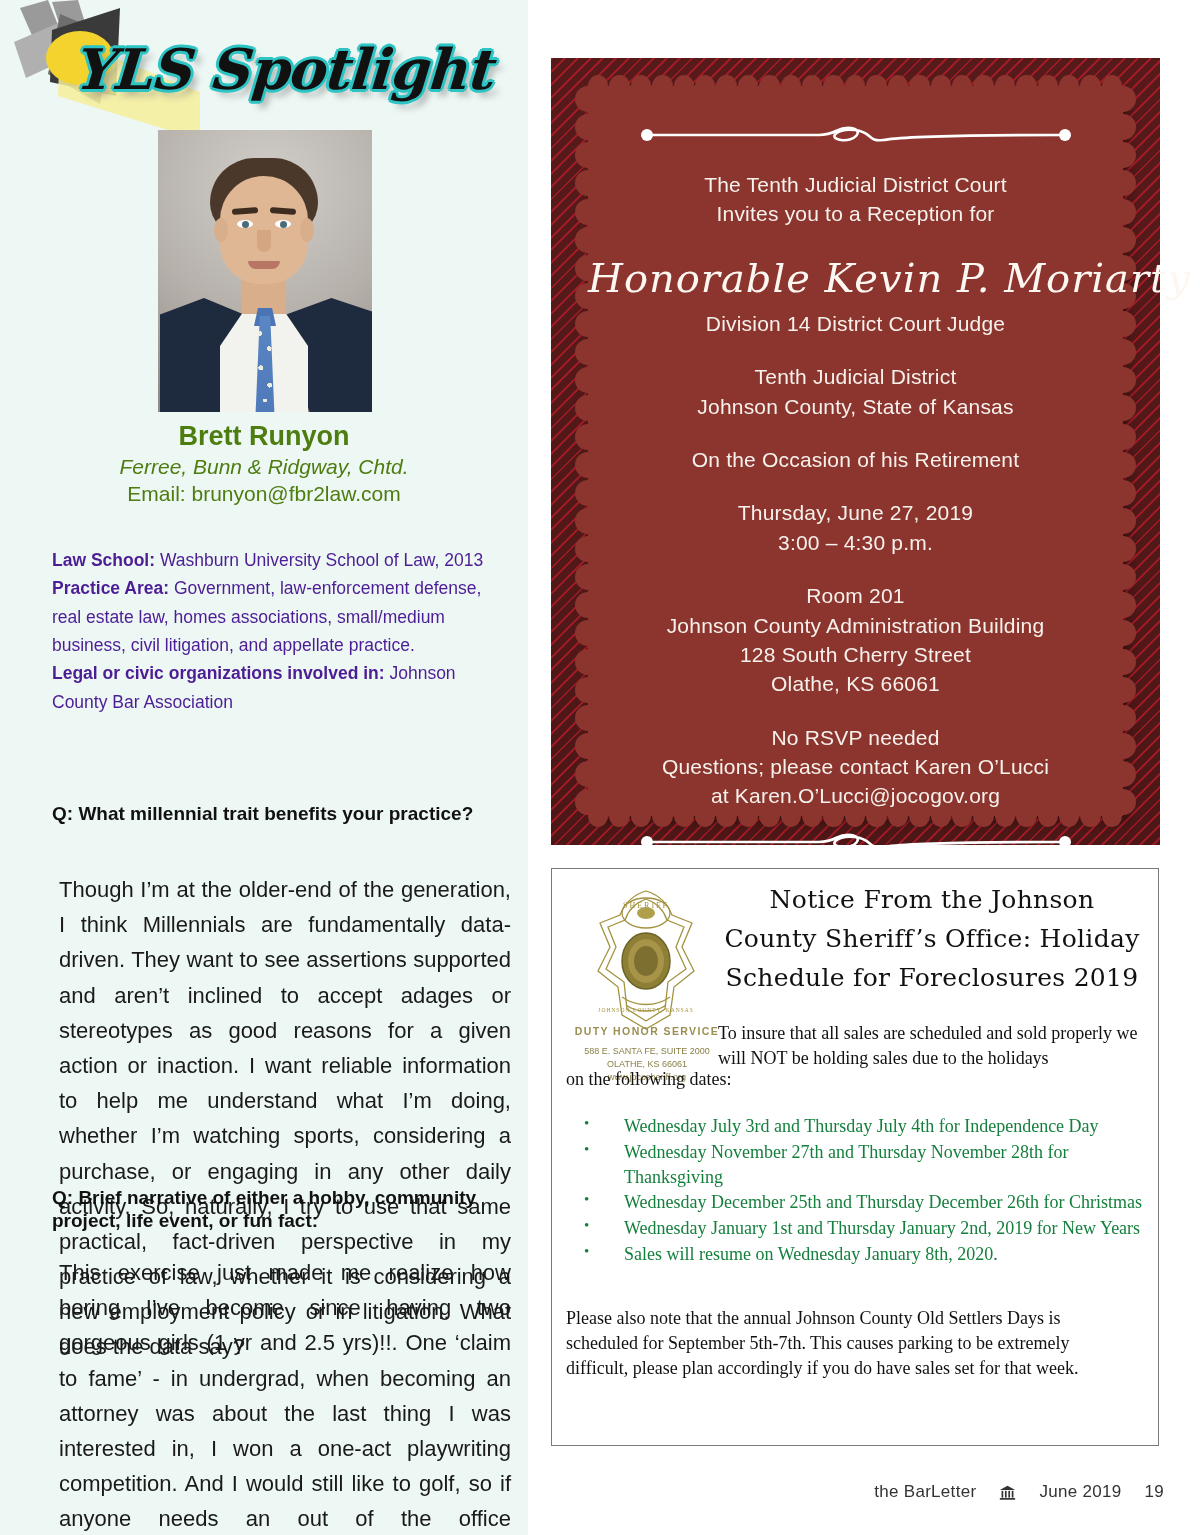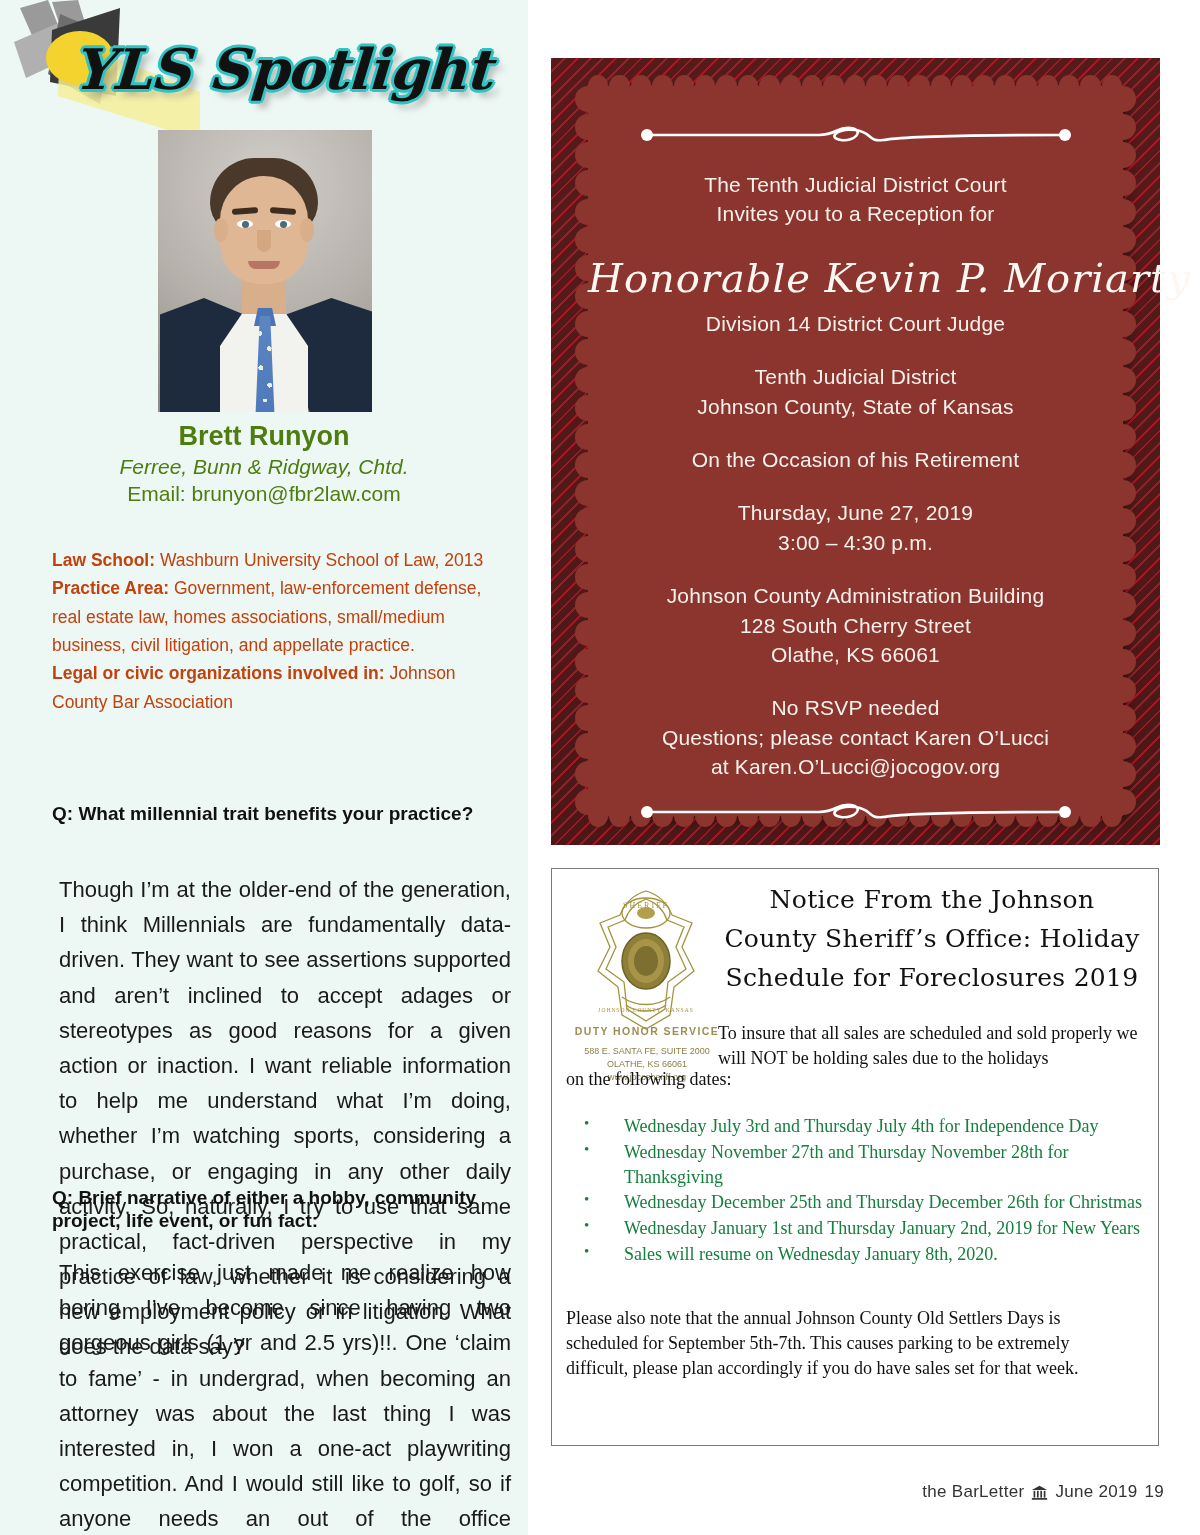--- a/index.html
+++ b/index.html
@@ -77,21 +77,21 @@
                  radial-gradient(circle 3px at 50% 88%, #e9eedd 60%, transparent 62%);}
   #headshot .knot{position:absolute;left:96px;top:178px;width:22px;height:18px;background:#4a74b4;
       clip-path:polygon(18% 0,82% 0,100% 100%,0 100%);}
 
   .name-line{position:absolute;width:528px;text-align:center;color:#4d7c0f;}
   #person-name{top:421px;font-size:27px;font-weight:bold;}
   #person-firm{top:455px;font-size:21px;font-style:italic;}
   #person-email{top:482px;font-size:21px;}
 
   #bio-block{position:absolute;left:52px;top:546px;width:444px;
-    font-size:17.5px;line-height:1.62;color:#c2410c;}
+    font-size:17.5px;line-height:1.62;color:#4c1d95;}
   #bio-block b{font-weight:bold;}
 
   .q-head{position:absolute;left:52px;width:458px;font-size:19px;font-weight:bold;
       line-height:1.22;color:#111;}
   #q1-head{top:802px;}
   #q2-head{top:1186px;}
 
   .q-body{position:absolute;left:59px;width:452px;font-size:22px;line-height:1.60;
       color:#1a1a1a;text-align:justify;}
   #q1-body{top:872px;}
@@ -168,21 +168,21 @@
   #sheriff-list li::before{content:"•";position:absolute;left:18px;top:-1px;font-size:15px;}
 
   .sheriff-para{position:absolute;left:14px;width:566px;
     font-family:"Liberation Serif", serif;font-size:18px;line-height:1.40;color:#111;}
   #sheriff-para-1{top:437px;}
   #sheriff-para-2{top:530px;}
 
   
   #footer{
     position:absolute;right:36px;top:1482px;
-    font-size:17px;color:#333;display:flex;align-items:center;gap:7px;
+    font-size:17px;color:#333;display:flex;align-items:center;gap:23px;
   }
   #footer .ft-text{letter-spacing:.3px;}
 </style>
 </head>
 <body>
 
 <div id="left-panel">
 
   <svg id="spotlight-graphic" viewBox="0 0 200 140">
     <polygon points="20,8 48,0 60,30 34,40" fill="#9a9a9a"></polygon>
@@ -379,20 +379,21 @@
       <div class="inv-block">
         <div class="inv-line">On the Occasion of his Retirement</div>
       </div>
 
       <div class="inv-block">
         <div class="inv-line">Thursday, June 27, 2019</div>
         <div class="inv-line">3:00 – 4:30 p.m.</div>
       </div>
 
       <div class="inv-block">
+        <div class="inv-line">Room 201</div>
         <div class="inv-line">Johnson County Administration Building</div>
         <div class="inv-line">128 South Cherry Street</div>
         <div class="inv-line">Olathe, KS 66061</div>
       </div>
 
       <div class="inv-block">
         <div class="inv-line">No RSVP needed</div>
         <div class="inv-line">Questions; please contact Karen O’Lucci</div>
         <div class="inv-line">at Karen.O’Lucci@jocogov.org</div>
       </div>

